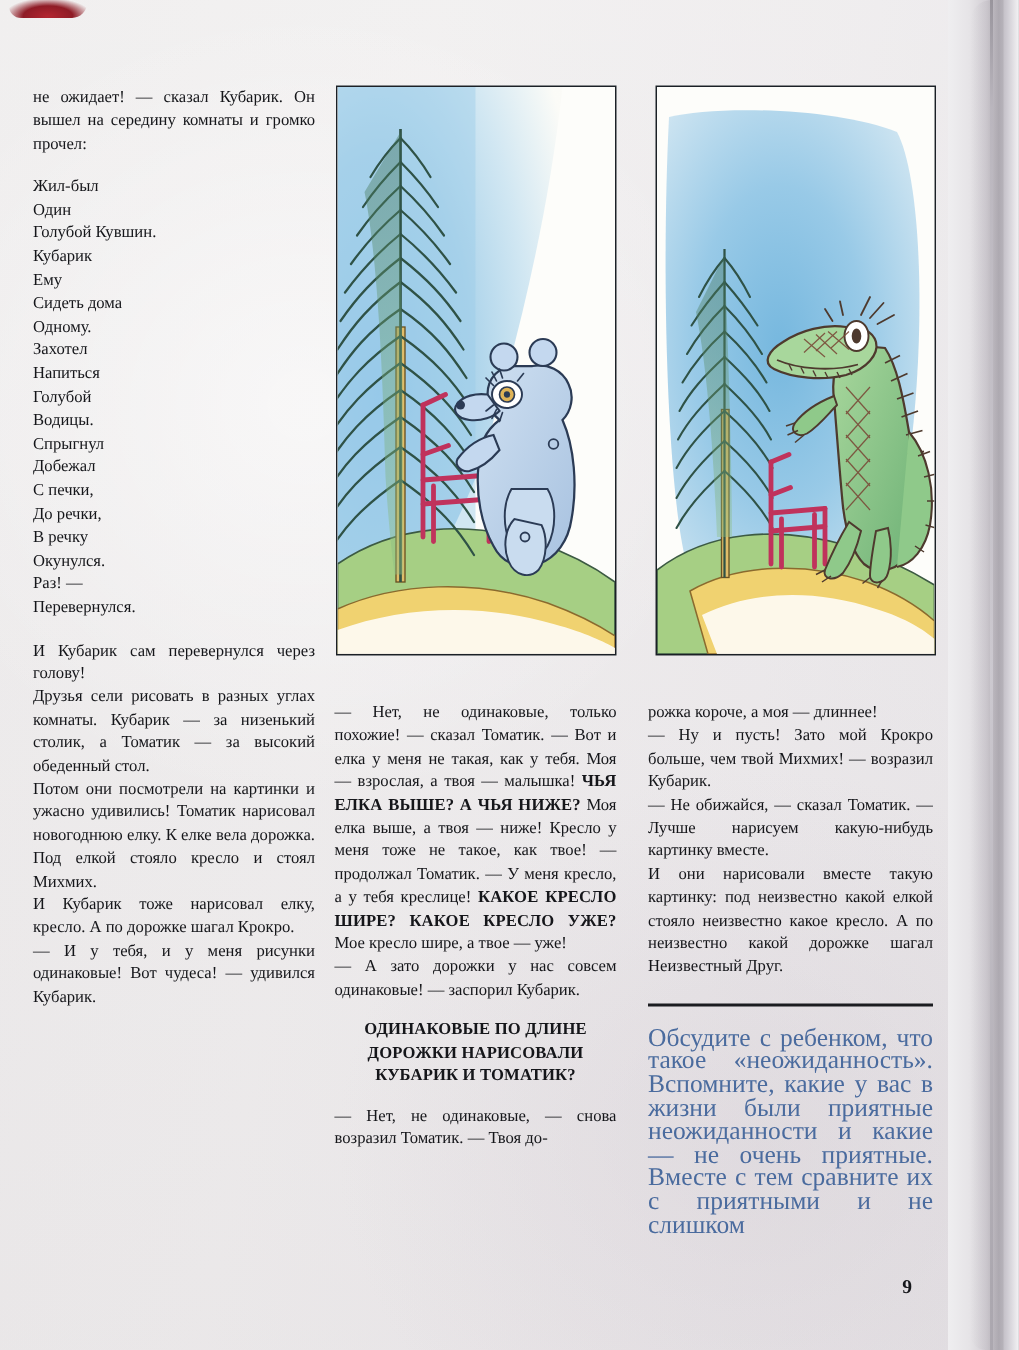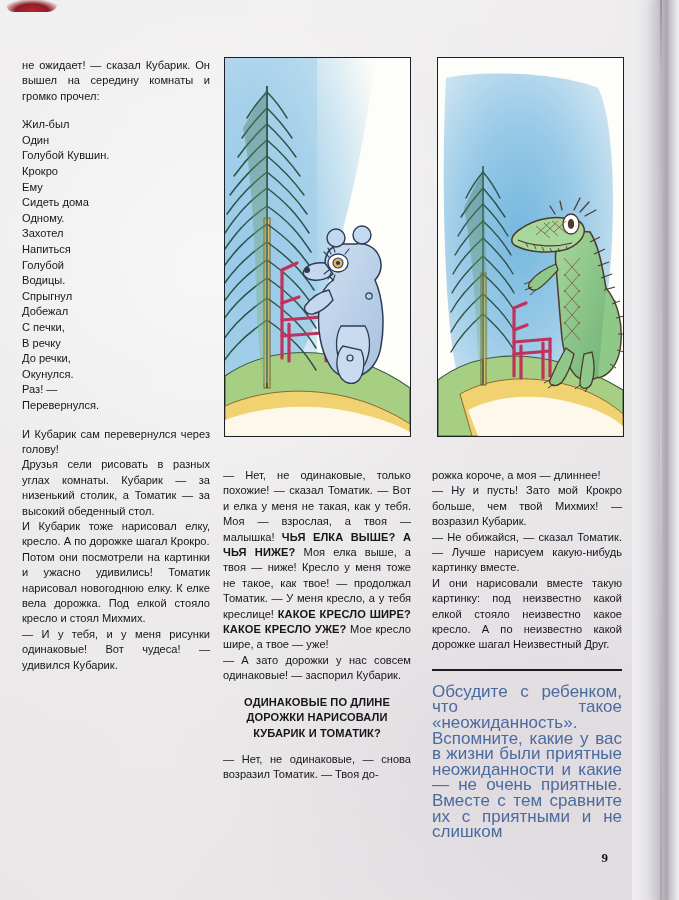--- a/index.html
+++ b/index.html
@@ -42,21 +42,21 @@
     border-bottom-left-radius:8px;border-bottom-right-radius:10px;
     filter:blur(.4px);
   }
   
   .col{
     position:absolute;
     color:#15161a;
     font-size:11.1px;
     line-height:15.4px;
     text-align:justify;
-    -webkit-hyphens:none;hyphens:none;
+    -webkit-hyphens:none;hyphens:none;font-family:Liberation Serif, serif;
   }
   .col p{margin:0;}
   .col .just{text-align:justify;}
   .col .left{text-align:center;}
   .bold-q{font-weight:bold;letter-spacing:.1px;}
 
   #col-left{left:22px;top:58px;width:188px;}
   #col-mid {left:223px;top:468px;width:188px;}
   #col-right{left:432px;top:468px;width:190px;}
 
@@ -95,44 +95,44 @@
   <div class="paper-sheen"></div>
   <div class="top-red"></div>
 
   <div class="col" id="col-left">
     <p class="just">не ожидает! — сказал Кубарик. Он вышел на середину комнаты и громко прочел:</p>
 
     <div class="poem">
       <div>Жил-был</div>
       <div>Один</div>
       <div>Голубой Кувшин.</div>
-      <div>Крокро</div>
+      <div>Кубарик</div>
       <div>Ему</div>
       <div>Сидеть дома</div>
       <div>Одному.</div>
       <div>Захотел</div>
       <div>Напиться</div>
       <div>Голубой</div>
       <div>Водицы.</div>
       <div>Спрыгнул</div>
       <div>Добежал</div>
       <div>С печки,</div>
+      <div>До речки,</div>
       <div>В речку</div>
-      <div>До речки,</div>
       <div>Окунулся.</div>
       <div>Раз! —</div>
       <div>Перевернулся.</div>
     </div>
 
     <div class="gap"></div>
 
     <p class="just">И Кубарик сам перевернулся через голову!</p>
     <p class="just">Друзья сели рисовать в разных углах комнаты. Кубарик — за низенький столик, а Томатик — за высокий обеденный стол.</p>
+    <p class="just">Потом они посмотрели на картинки и ужасно удивились! Томатик нарисовал новогоднюю елку. К елке вела дорожка. Под елкой стояло кресло и стоял Михмих.</p>
     <p class="just">И Кубарик тоже нарисовал елку, кресло. А по дорожке шагал Крокро.</p>
-    <p class="just">Потом они посмотрели на картинки и ужасно удивились! Томатик нарисовал новогоднюю елку. К елке вела дорожка. Под елкой стояло кресло и стоял Михмих.</p>
     <p class="just">— И у тебя, и у меня рисунки одинаковые! Вот чудеса! — удивился Кубарик.</p>
   </div>
 
   <div class="col" id="col-mid">
     <p class="just"><span>— Нет, не одинаковые, только похожие! — сказал Томатик. — Вот и елка у меня не такая, как у тебя. Моя — взрослая, а твоя — малышка! </span><span class="bold-q">ЧЬЯ ЕЛКА ВЫШЕ? А ЧЬЯ НИЖЕ?</span><span> Моя елка выше, а твоя — ниже! Кресло у меня тоже не такое, как твое! — продолжал Томатик. — У меня кресло, а у тебя креслице! </span><span class="bold-q">КАКОЕ КРЕСЛО ШИРЕ? КАКОЕ КРЕСЛО УЖЕ?</span><span> Мое кресло шире, а твое — уже!</span></p>
 
     <p class="just">— А зато дорожки у нас совсем одинаковые! — заспорил Кубарик.</p>
 
     <div class="gap-s"></div>
 

